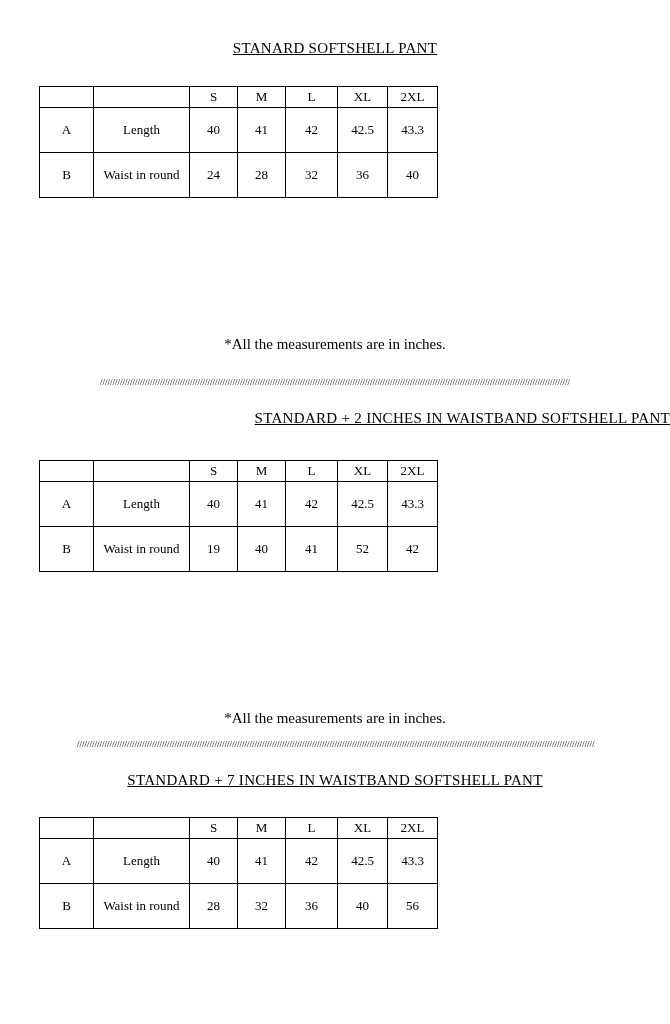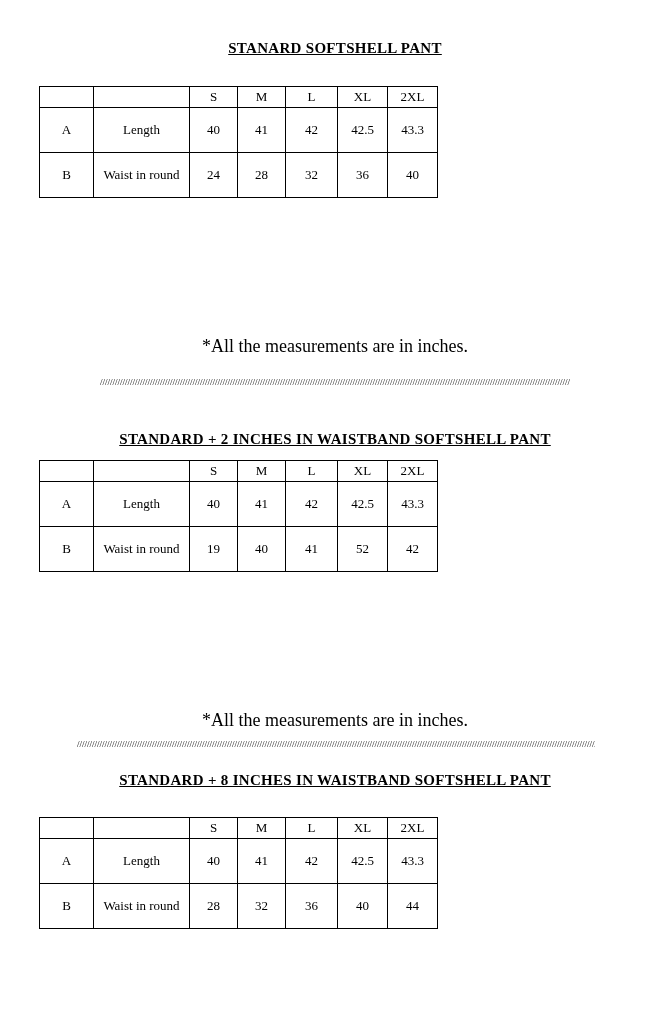--- a/index.html
+++ b/index.html
@@ -13,21 +13,21 @@
     font-family: "Liberation Serif", "DejaVu Serif", serif;
     margin: 0 auto;
     overflow: hidden;
   }
   .title {
     position: absolute;
     left: 0;
     width: 670px;
     text-align: center;
     font-size: 15px;
-    font-weight: bold;
+    font-weight: normal;
     text-decoration: underline;
     letter-spacing: 0.3px;
     white-space: nowrap;
   }
   .size-table {
     position: absolute;
     border-collapse: collapse;
     table-layout: fixed;
     width: 398px;
     font-size: 13px;
@@ -47,38 +47,38 @@
   .c-s     { width: 48px; }
   .c-m     { width: 48px; }
   .c-l     { width: 52px; }
   .c-xl    { width: 50px; }
   .c-2xl   { width: 50px; }
   .note {
     position: absolute;
     left: 0;
     width: 670px;
     text-align: center;
-    font-size: 18px;
+    font-size: 15px;
     white-space: nowrap;
   }
   .sep {
     position: absolute;
     height: 11px;
     font-size: 9px;
     line-height: 10px;
     overflow: hidden;
     white-space: nowrap;
     letter-spacing: 0;
   }
   
   .t1   { top: 40px;  }
   .tbl1 { left: 39px; top: 86px;  }
   .n1   { top: 336px; }
   .s1   { top: 377px; left: 100px; width: 470px; }
-  .t2   { top: 431px; }
+  .t2   { top: 410px; text-align: right; }
   .tbl2 { left: 39px; top: 460px; }
   .n2   { top: 710px; }
   .s2   { top: 739px; left: 77px;  width: 518px; }
   .t3   { top: 772px; }
   .tbl3 { left: 39px; top: 817px; }
 </style>
 </head>
 <body>
 
 <div class="page">
@@ -168,21 +168,21 @@
         <td>41</td>
         <td>52</td>
         <td>42</td>
       </tr>
     </tbody>
   </table>
 
   <div class="note n2">*All the measurements are in inches.</div>
   <div class="sep s2">//////////////////////////////////////////////////////////////////////////////////////////////////////////////////////////////////////////////////////////////////////////////////////////////////////////////////////////////////////////////////////////</div>
 
-  <div class="title t3">STANDARD + 8 INCHES IN WAISTBAND SOFTSHELL PANT</div>
+  <div class="title t3">STANDARD + 7 INCHES IN WAISTBAND SOFTSHELL PANT</div>
 
   <table class="size-table tbl3">
     <colgroup>
       <col class="c-key">
         <col class="c-label">
         <col class="c-s">
         <col class="c-m">
         <col class="c-l">
         <col class="c-xl">
         <col class="c-2xl">
@@ -206,18 +206,18 @@
         <td>42.5</td>
         <td>43.3</td>
       </tr>
       <tr class="row">
         <td>B</td>
         <td>Waist in round</td>
         <td>28</td>
         <td>32</td>
         <td>36</td>
         <td>40</td>
-        <td>44</td>
+        <td>56</td>
       </tr>
     </tbody>
   </table>
 
 </div>
 
 </body></html>

